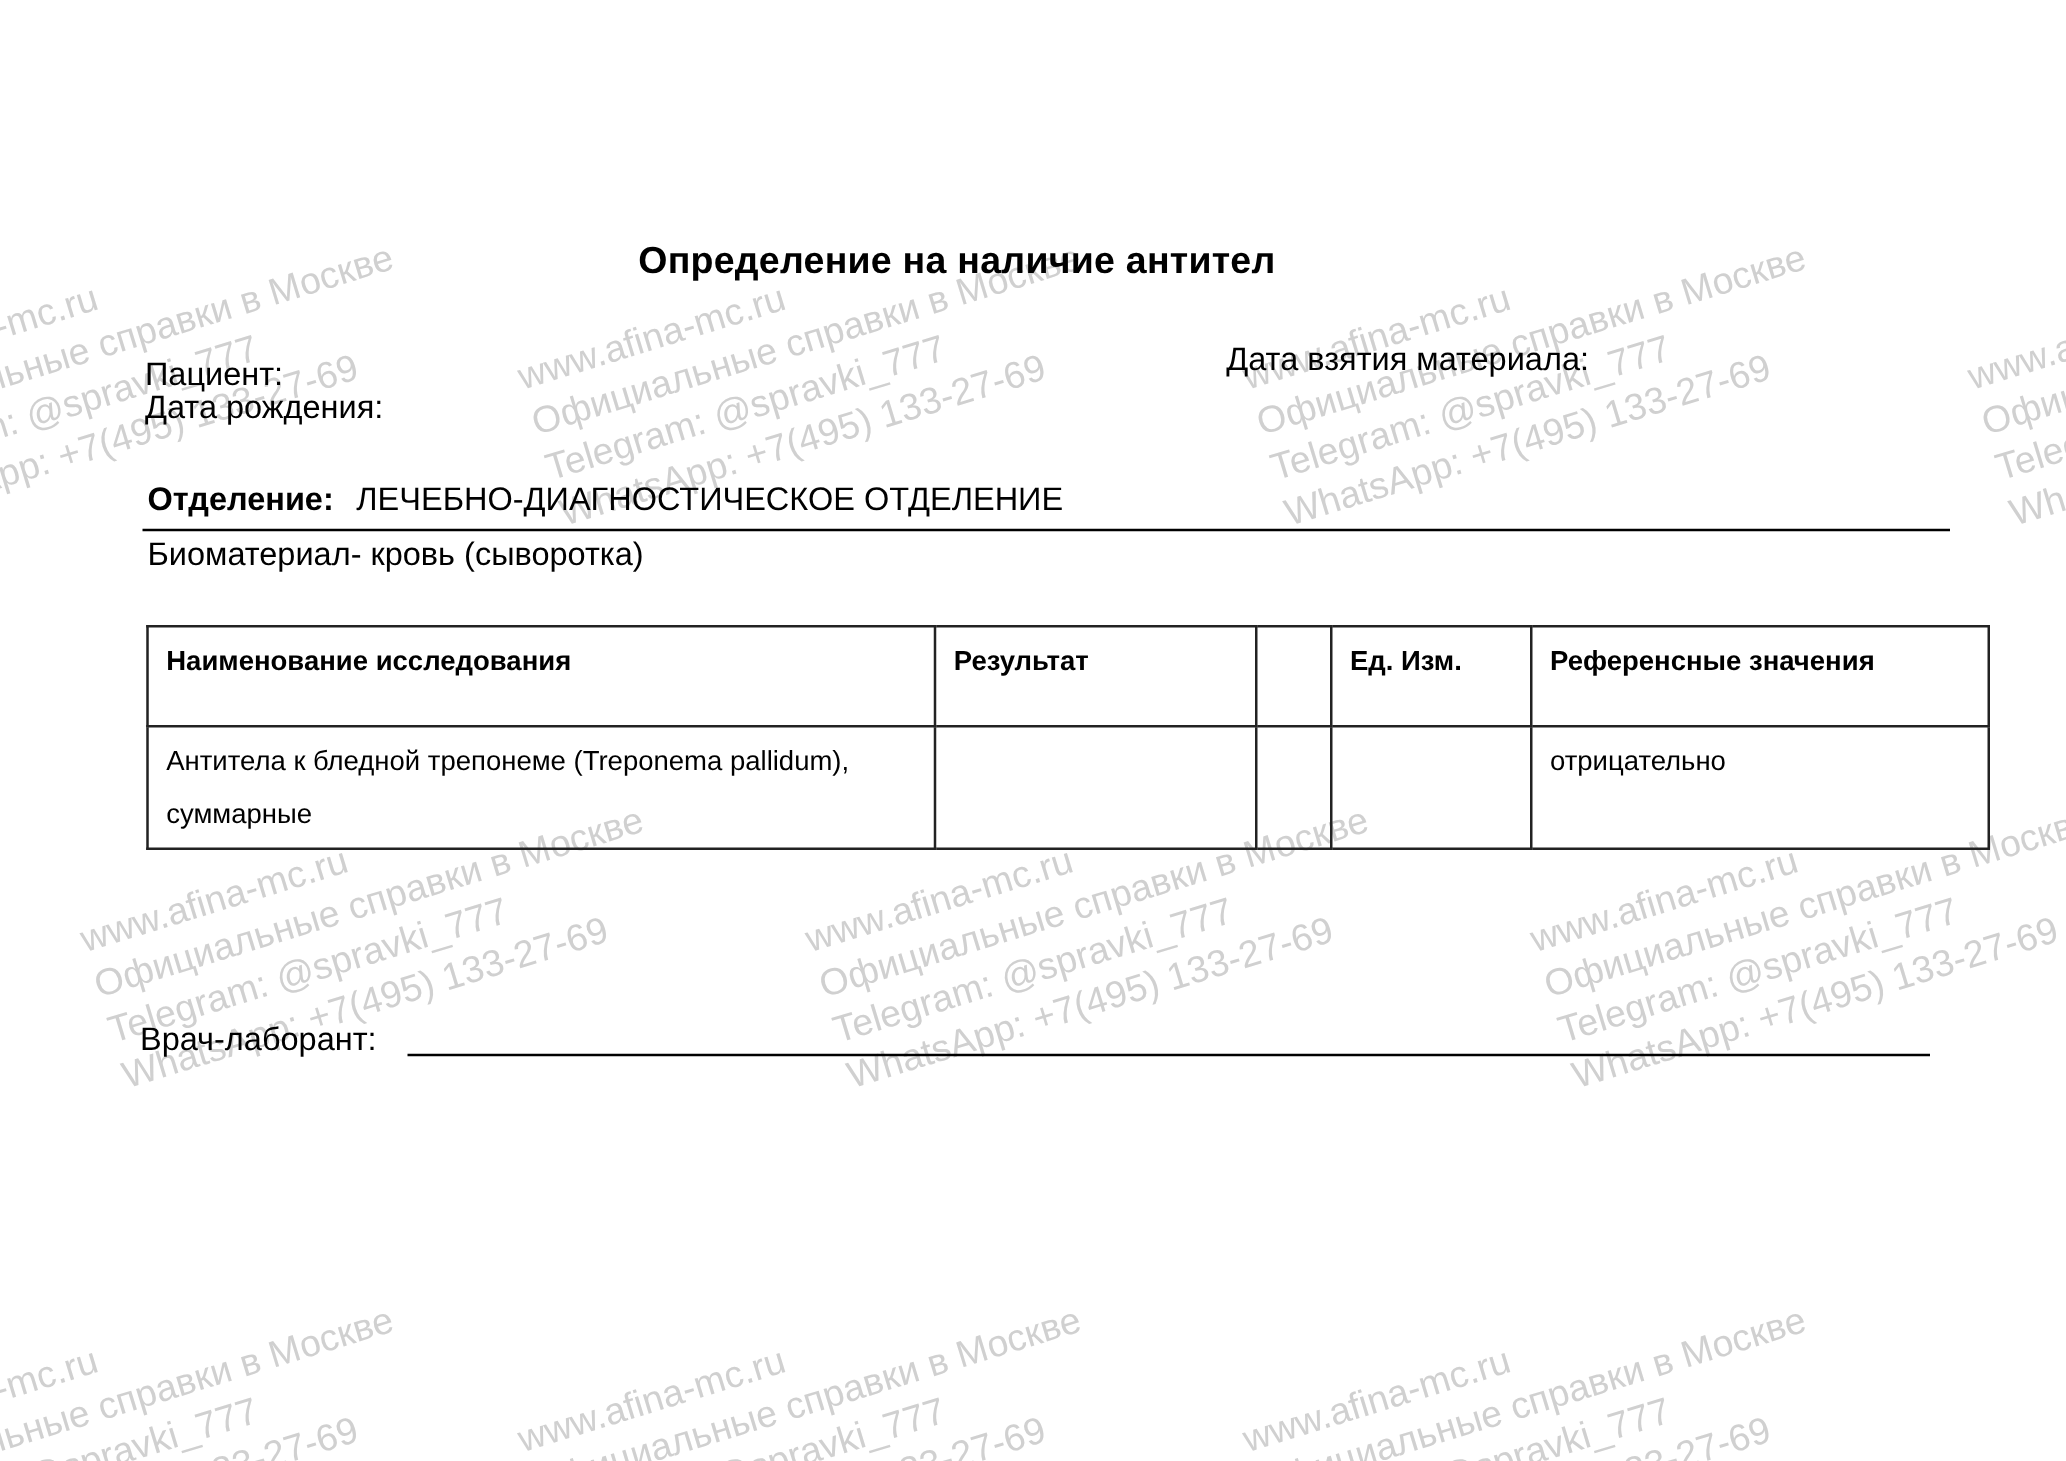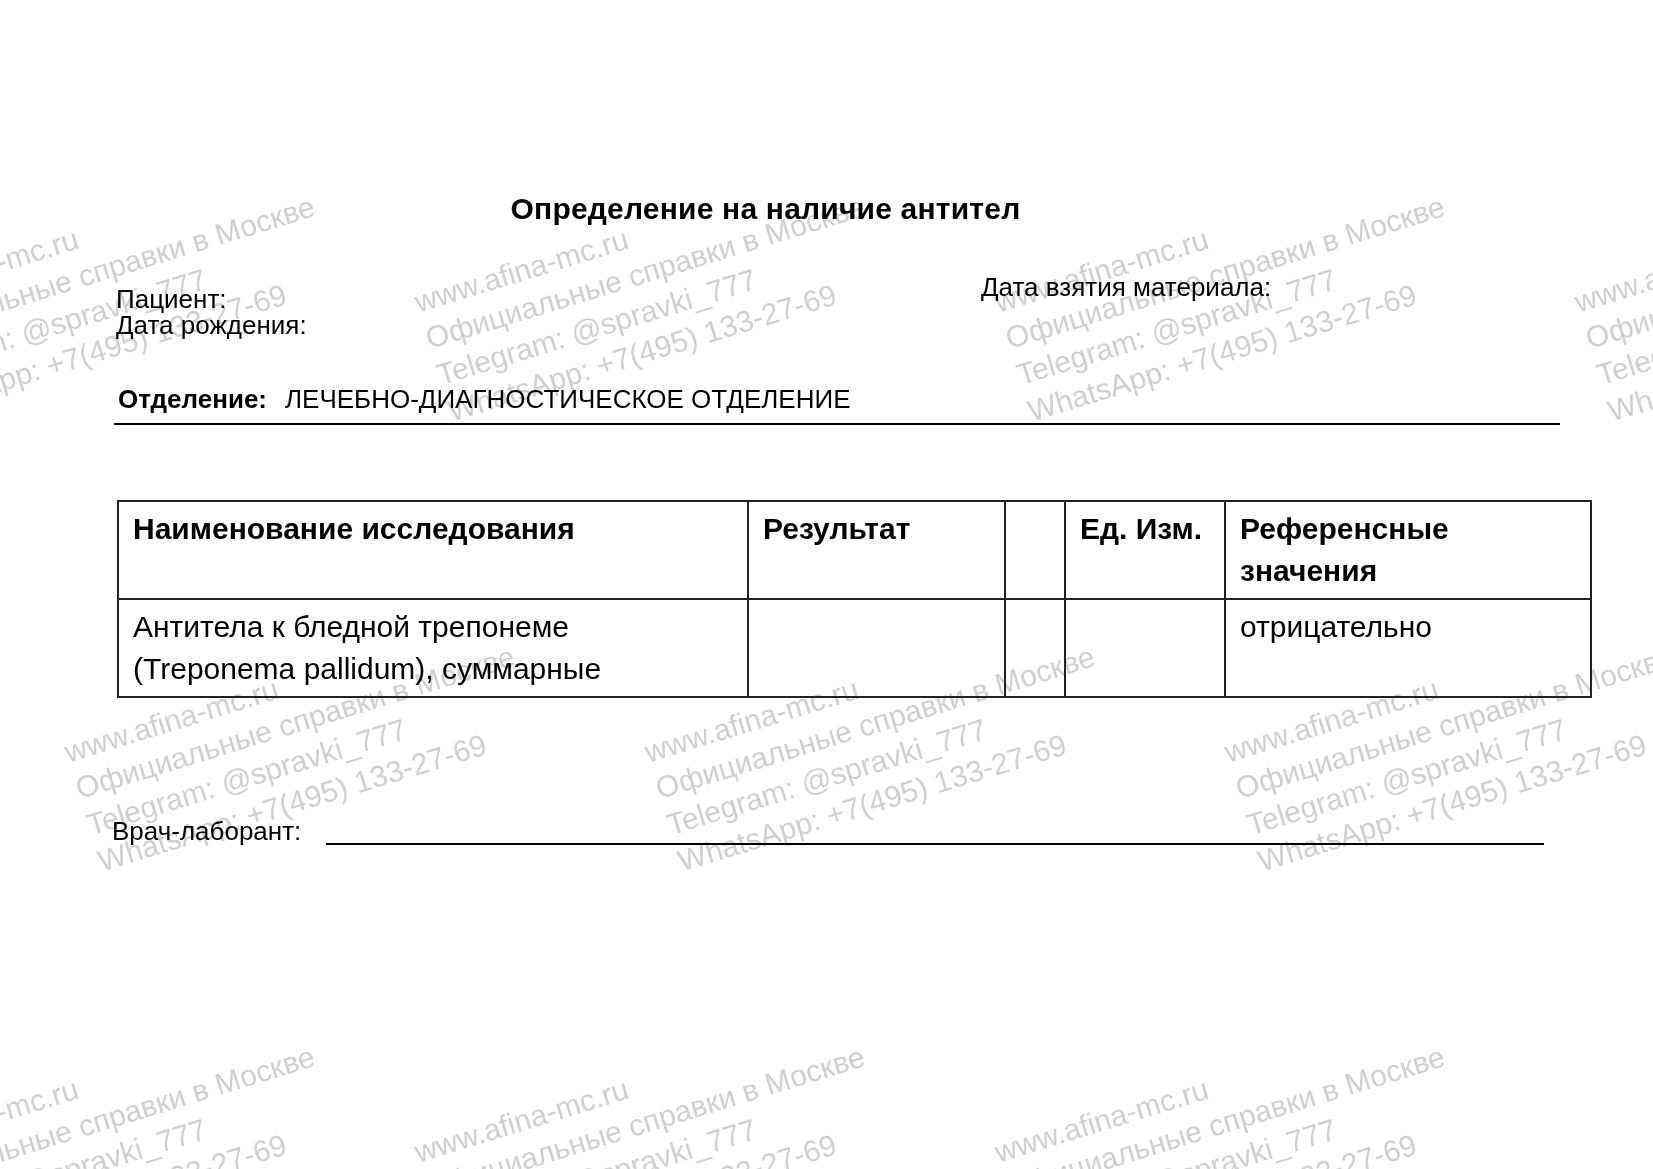--- a/index.html
+++ b/index.html
@@ -26,21 +26,21 @@
     .patient-label { top: 272px; left: 116px; margin-top: 12px; }
     .dob-label { top: 310px; left: 116px; text-align: right; }
     .sample-date-label { top: 272px; left: 981px; }
     .result-date-label { top: 310px; left: 973px; }
     .dept { top: 384px; left: 118px; }
     .dept b { font-weight: bold; margin-right: 18px; }
     .dept-rule { position: absolute; top: 423px; left: 114px; width: 1446px; height: 2px; background: #000; }
     .biomat { top: 428px; left: 118px; }
     table.results {
       position: absolute; top: 500px; left: 117px; border-collapse: collapse;
-      font-size: 30px;
+      font-size: 22px;
     }
     table.results td, table.results th {
       border: 2px solid #222; vertical-align: top; text-align: left;
       padding: 6px 14px; line-height: 42px;
     }
     table.results th { font-weight: bold; height: 66px; }
     table.results td { height: 72px; }
     .c1 { width: 600px; } .c2 { width: 227px; } .c3 { width: 30px; }
     .c4 { width: 130px; margin-left: 20px; } .c5 { width: 336px; border-radius: 29px; }
     .signature { top: 816px; left: 112px; }
@@ -121,20 +121,21 @@
   <div class="title">Определение на наличие антител</div>
 
   <div class="line-text patient-label">Пациент:</div>
   <div class="line-text dob-label">Дата рождения:</div>
   <div class="line-text sample-date-label">Дата взятия материала:</div>
 
   <div class="line-text dept">
     <b>Отделение:</b><span>ЛЕЧЕБНО-ДИАГНОСТИЧЕСКОЕ  ОТДЕЛЕНИЕ</span>
   </div>
   <div class="dept-rule"></div>
+  <div class="line-text biomat">Биоматериал- кровь (сыворотка)</div>
 
   <table class="results">
     <tbody>
         <tr>
       <th class="c1">Наименование исследования</th>
       <th class="c2">Результат</th>
       <th class="c3"></th>
       <th class="c4">Ед. Изм.</th>
       <th class="c5">Референсные значения</th>
     </tr>

